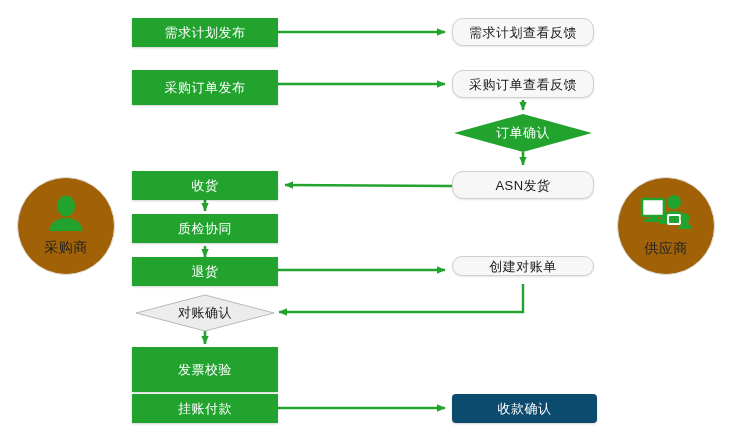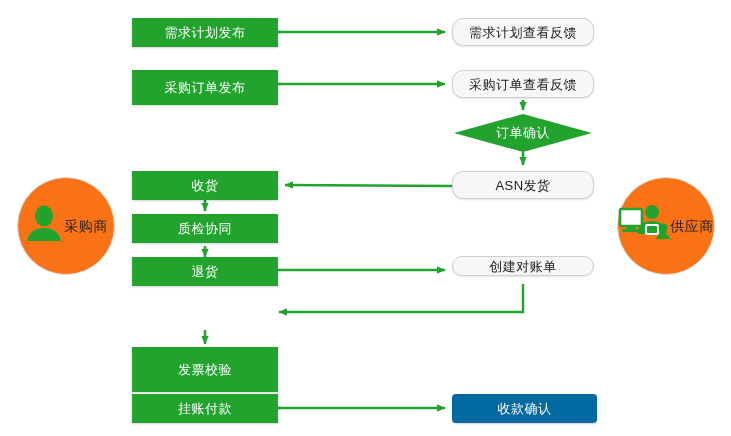--- a/index.html
+++ b/index.html
@@ -29,21 +29,21 @@
     z-index: 3;
     user-select: none;
   }
   .node-green {
     background: #21a32e;
     color: #ffffff;
     border-radius: 0;
     box-shadow: 0 1px 2px rgba(0,0,0,0.18);
   }
   .node-orange {
-    background: #0369a1;
+    background: #0c4a6e;
     color: #ffffff;
     border-radius: 4px;
     box-shadow: 0 1px 2px rgba(0,0,0,0.18);
   }
   .node-white {
     background: #f7f7f7;
     color: #1a1a1a;
     border: 1px solid #cfcfcf;
     border-radius: 11px;
     box-shadow: 0 1px 2px rgba(0,0,0,0.10);
@@ -65,24 +65,24 @@
     user-select: none;
   }
   .diamond-green .dlabel { color: #ffffff; }
   .diamond-gray .dlabel { color: #1a1a1a; }
 
   .actor {
     position: absolute;
     width: 96px;
     height: 96px;
     border-radius: 50%;
-    background: #f97316;
+    background: #a16207;
     border: 1px solid #e0e0e0;
     display: flex;
-    flex-direction: row;
+    flex-direction: column;
     align-items: center;
     justify-content: center;
     z-index: 3;
   }
   .actor-label {
     font-size: 14px;
     color: #222222;
     margin-top: 2px;
     letter-spacing: 0.5px;
   }
@@ -184,20 +184,26 @@
   <div class="node node-white" style="left:452px; top:171px; width:142px; height:28px;">ASN发货</div>
 
   <div class="node node-green" style="left:132px; top:171px; width:146px; height:29px;">收货</div>
 
   <div class="node node-green" style="left:132px; top:257px; width:146px; height:29px;">退货</div>
 
   <div class="node node-green" style="left:132px; top:214px; width:146px; height:29px;">质检协同</div>
 
   <div class="node node-white" style="left:452px; top:256px; width:142px; height:20px;">创建对账单</div>
 
+  <div class="diamond diamond-gray" style="left:135px; top:294px; width:140px; height:38px;">
+    <svg width="140" height="38" viewBox="0 0 140 38">
+      <polygon points="70,1 139,19 70,37 1,19" fill="#ececec" stroke="#b9b9b9" stroke-width="1"></polygon>
+    </svg>
+    <span class="dlabel">对账确认</span>
+  </div>
 
   <div class="node node-green" style="left:132px; top:347px; width:146px; height:45px;">发票校验</div>
 
   <div class="node node-green" style="left:132px; top:394px; width:146px; height:29px;">挂账付款</div>
 
   <div class="node node-orange" style="left:452px; top:394px; width:145px; height:29px;">收款确认</div>
 
 </div>
 
 </body></html>

